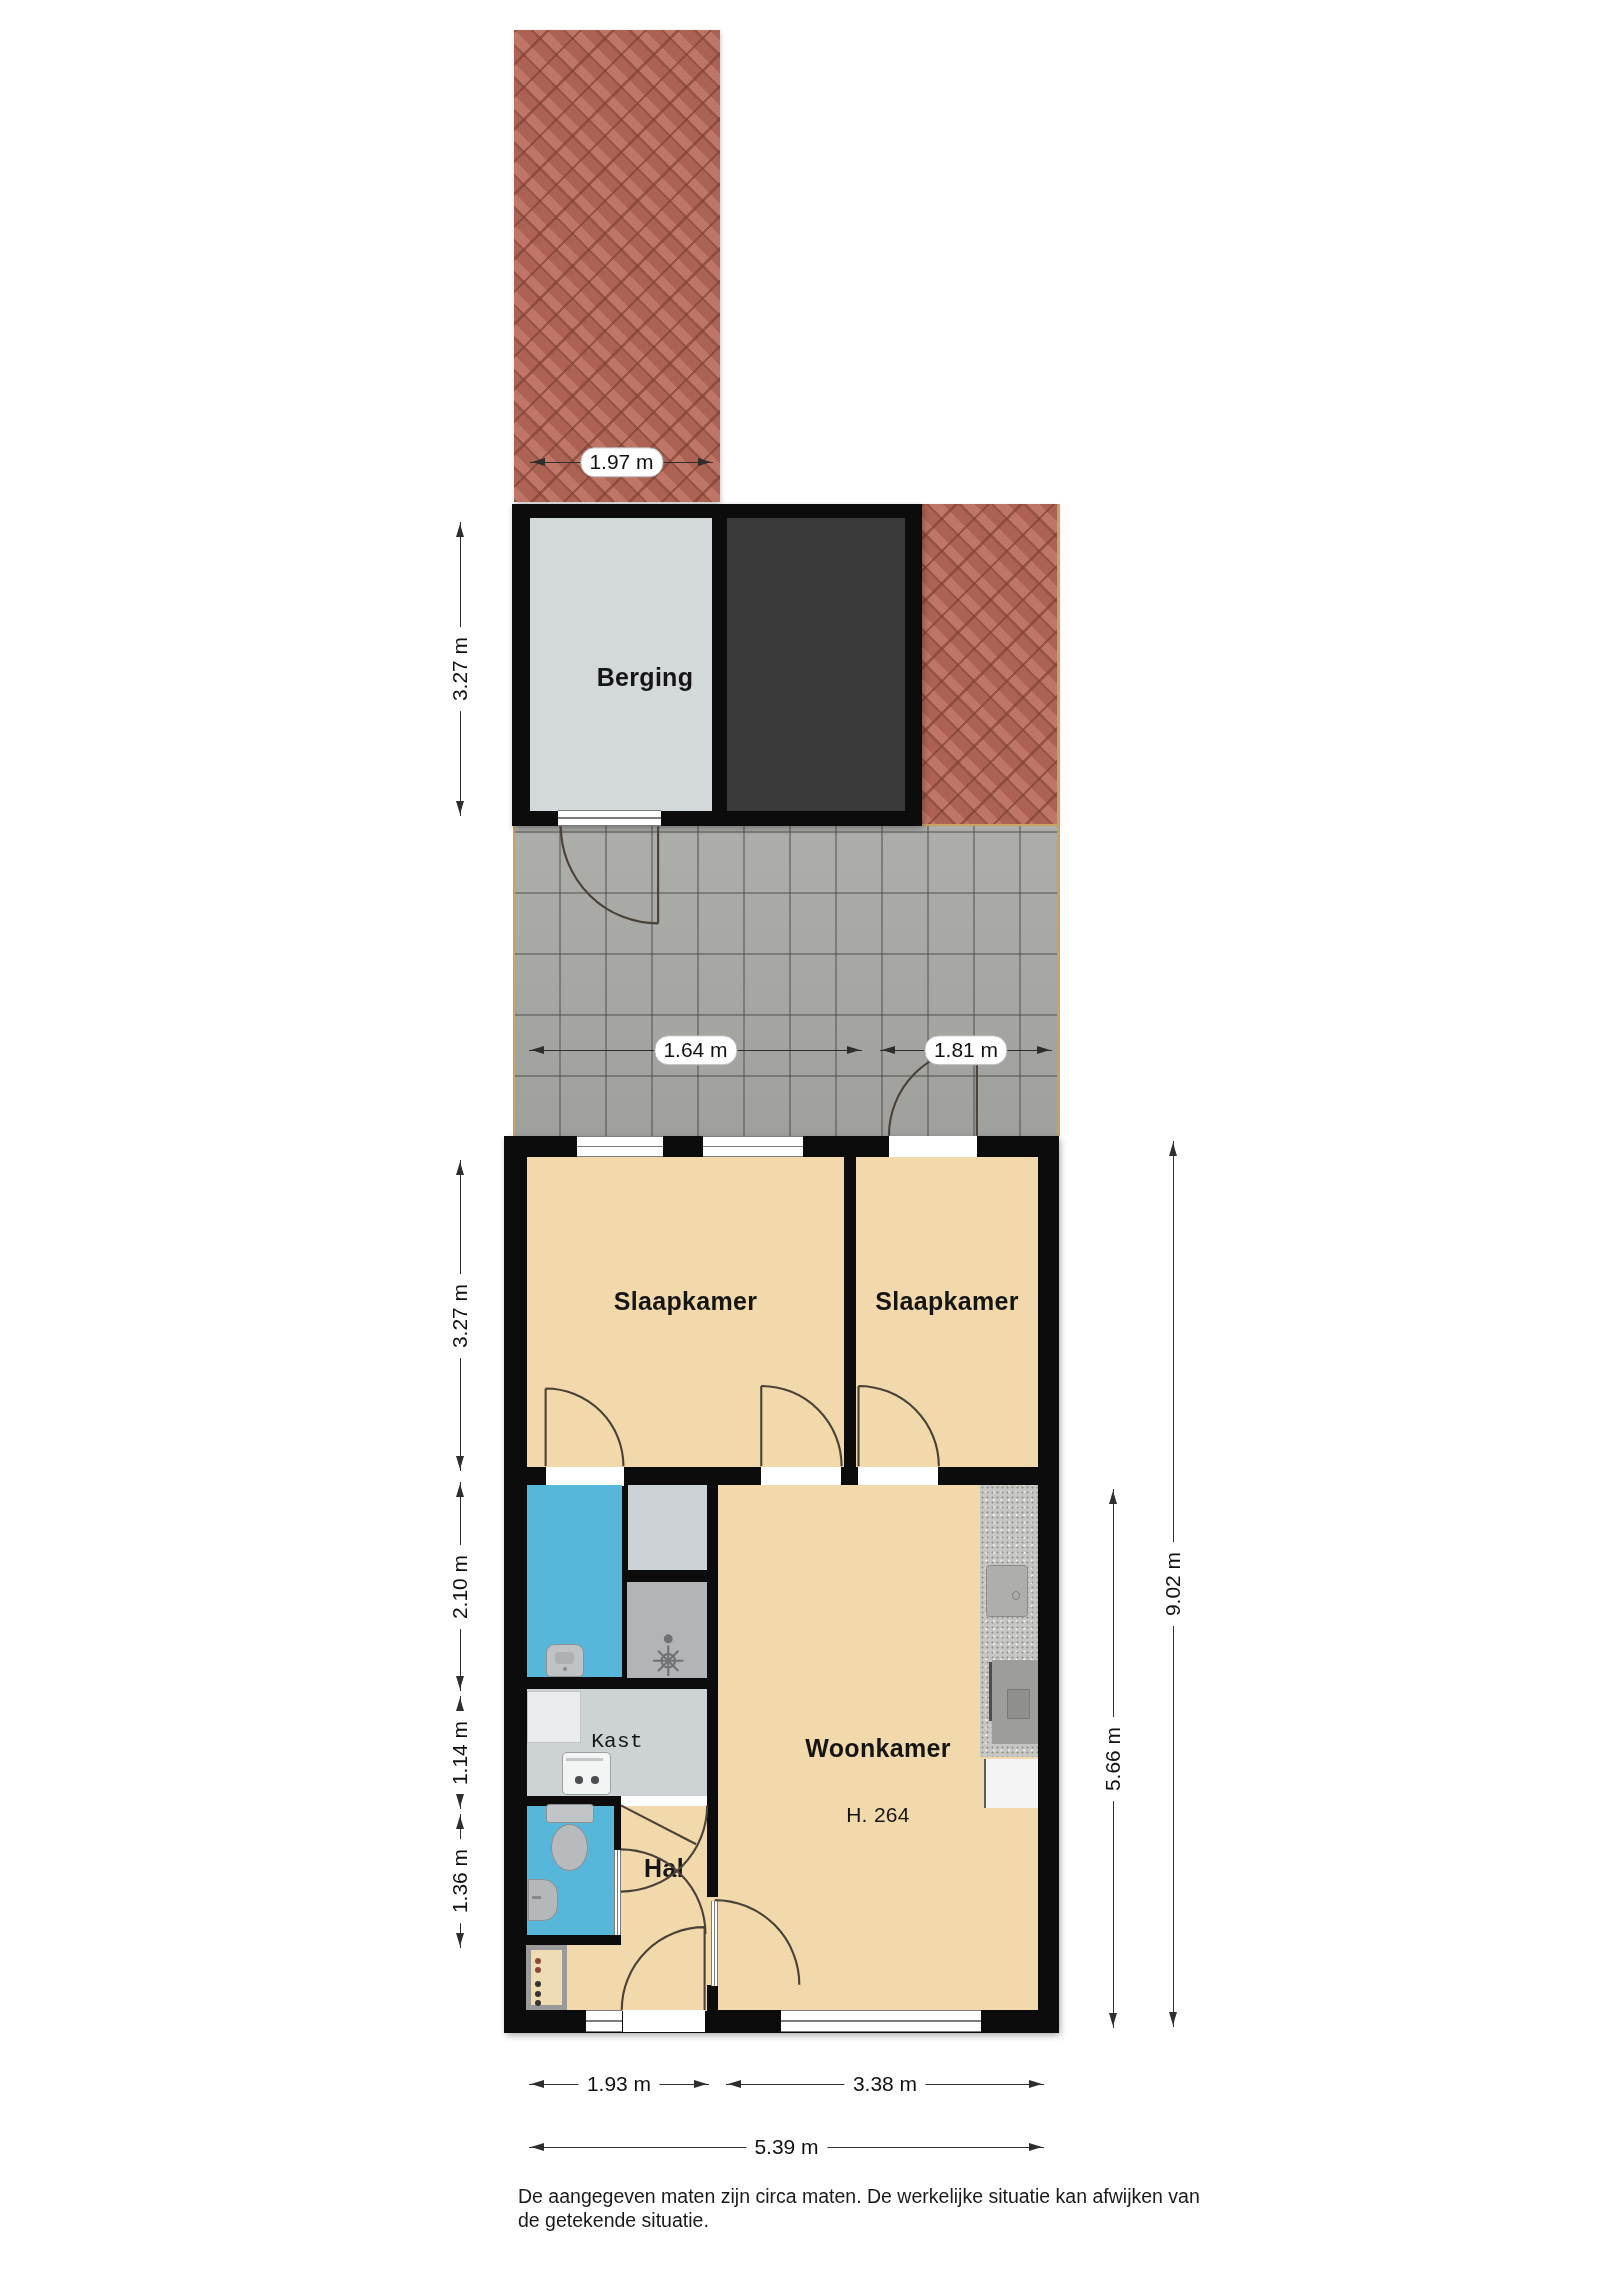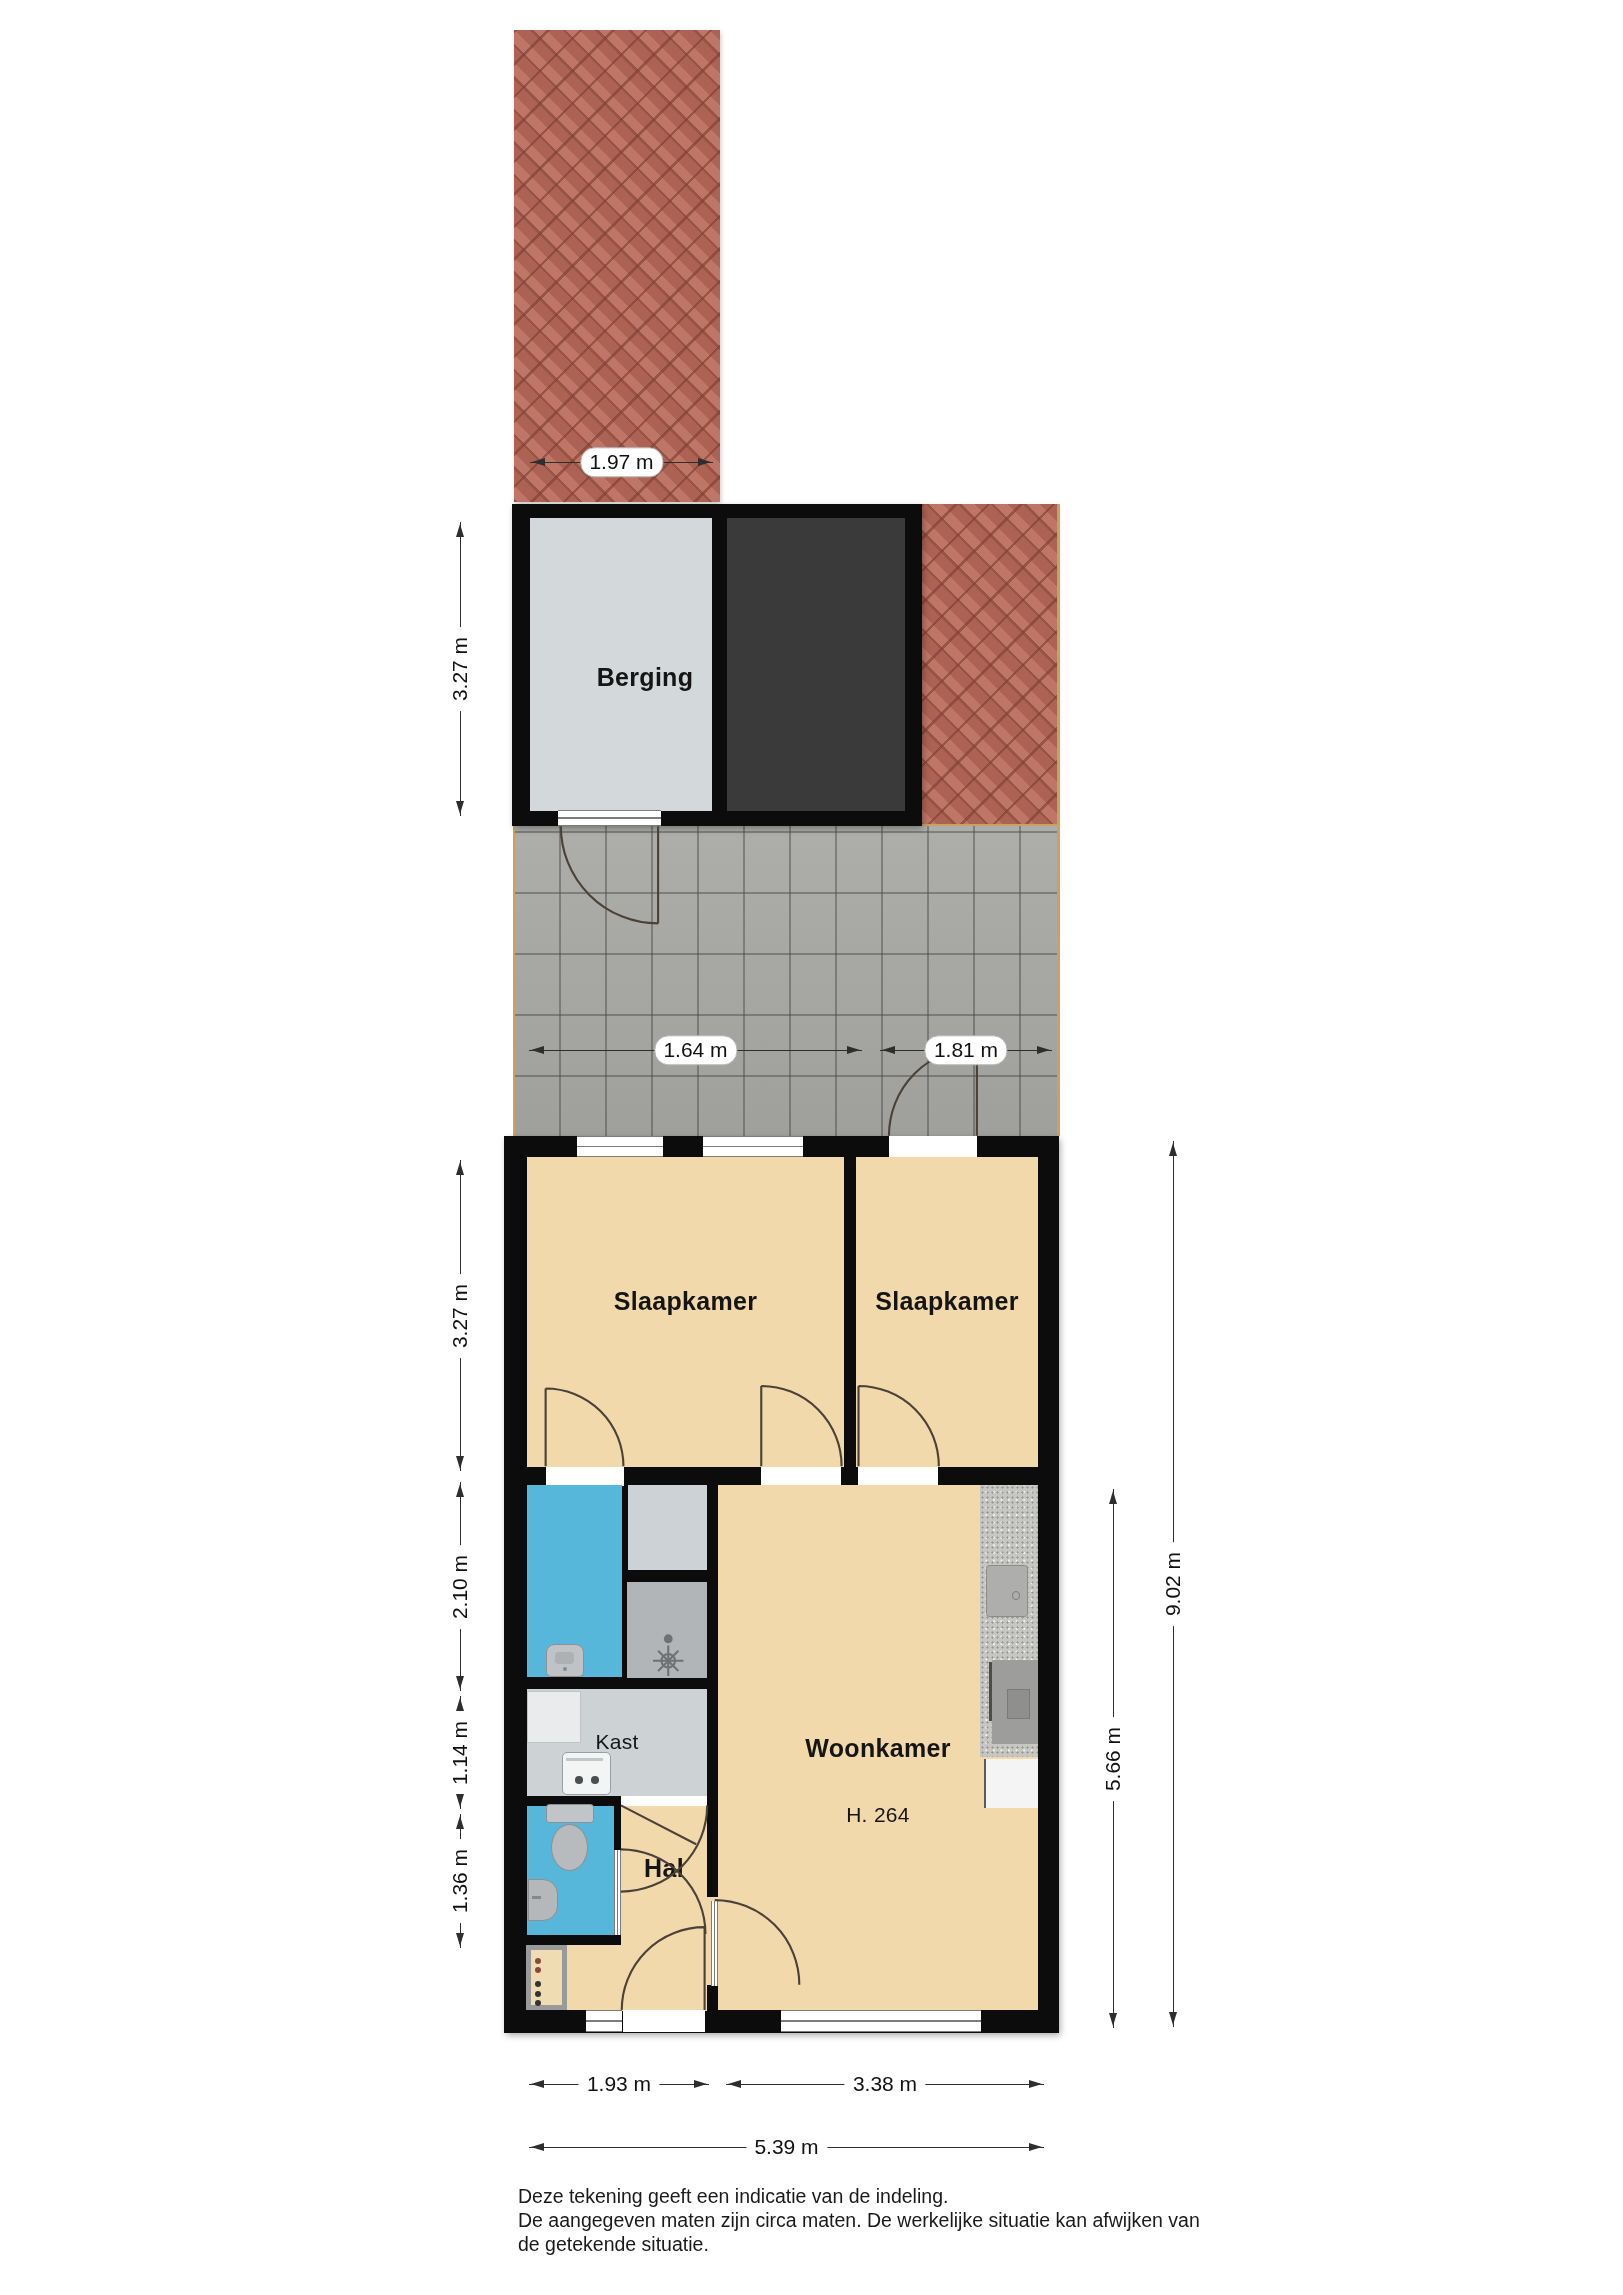--- a/index.html
+++ b/index.html
@@ -102,21 +102,21 @@
     <div class="abs dot" style="left:16px;top:22px;width:4.2px;height:4.2px;background:#86898b;"></div>
   </div>
 
   <div class="abs floor-kast" style="left:527px;top:1689px;width:180px;height:107px;"></div>
   <div class="abs fixture" style="left:527px;top:1691px;width:54px;height:52px;background:#e9ebec;border:0.8px solid #c0c4c6;"></div>
   <div class="abs fixture" style="left:562px;top:1752px;width:49px;height:43px;background:#f3f4f4;border:1.7px solid #9aa0a2;border-radius:5px;">
     <div class="abs dot" style="left:12px;top:23px;width:7.6px;height:7.6px;background:#4c4f51;"></div>
     <div class="abs dot" style="left:28px;top:23px;width:7.6px;height:7.6px;background:#4c4f51;"></div>
     <div class="abs" style="left:3.4px;top:5px;width:37px;height:2.5px;background:#c3c7c9;"></div>
   </div>
-  <div class="abs rlabel small" style="left:527px;top:1731px;width:180px;">Kast</div>
+  <div class="abs rlabel small" style="left:527px;top:1731px;width:180px;font-family:Liberation Mono, monospace;">Kast</div>
   <div class="abs door-gap" style="left:621px;top:1796px;width:86px;height:10px;"></div>
 
   <div class="abs floor-blue" style="left:527px;top:1806px;width:87px;height:129px;"></div>
   <div class="abs fixture" style="left:546px;top:1804px;width:48px;height:18.6px;background:#c2c5c7;border:1.7px solid #8d9092;border-radius:3.4px;box-sizing:border-box;"></div>
   <div class="abs fixture" style="left:551px;top:1824px;width:37px;height:47px;background:#b8bbbd;border:1.7px solid #8d9092;border-radius:50%;box-sizing:border-box;"></div>
   <div class="abs fixture" style="left:528px;top:1879px;width:30px;height:42px;background:#b5b8ba;border:1.7px solid #8d9092;border-radius:0 15px 15px 0;box-sizing:border-box;">
     <div class="abs" style="left:3.4px;top:16px;width:8.5px;height:2.5px;background:#86898b;"></div>
   </div>
 
   <div class="abs floor-beige" style="left:621px;top:1806px;width:86px;height:205px;"></div>
@@ -209,19 +209,18 @@
     <span class="dlabel">1.93 m</span>
   </div>
   <div class="abs dimh" style="left:726px;top:2084px;width:318px;">
     <span class="dlabel">3.38 m</span>
   </div>
   <div class="abs dimh" style="left:529px;top:2147px;width:515px;">
     <span class="dlabel">5.39 m</span>
   </div>
 
   <div class="abs disclaimer" style="left:518px;top:2184px;width:761px;">
-    <div>Deze tekening geeft een indicatie van de indeling.</div>
     <div>De aangegeven maten zijn circa maten. De werkelijke situatie kan afwijken van</div>
     <div>de getekende situatie.</div>
   </div>
 
 </div>
 
 
 </body></html>

